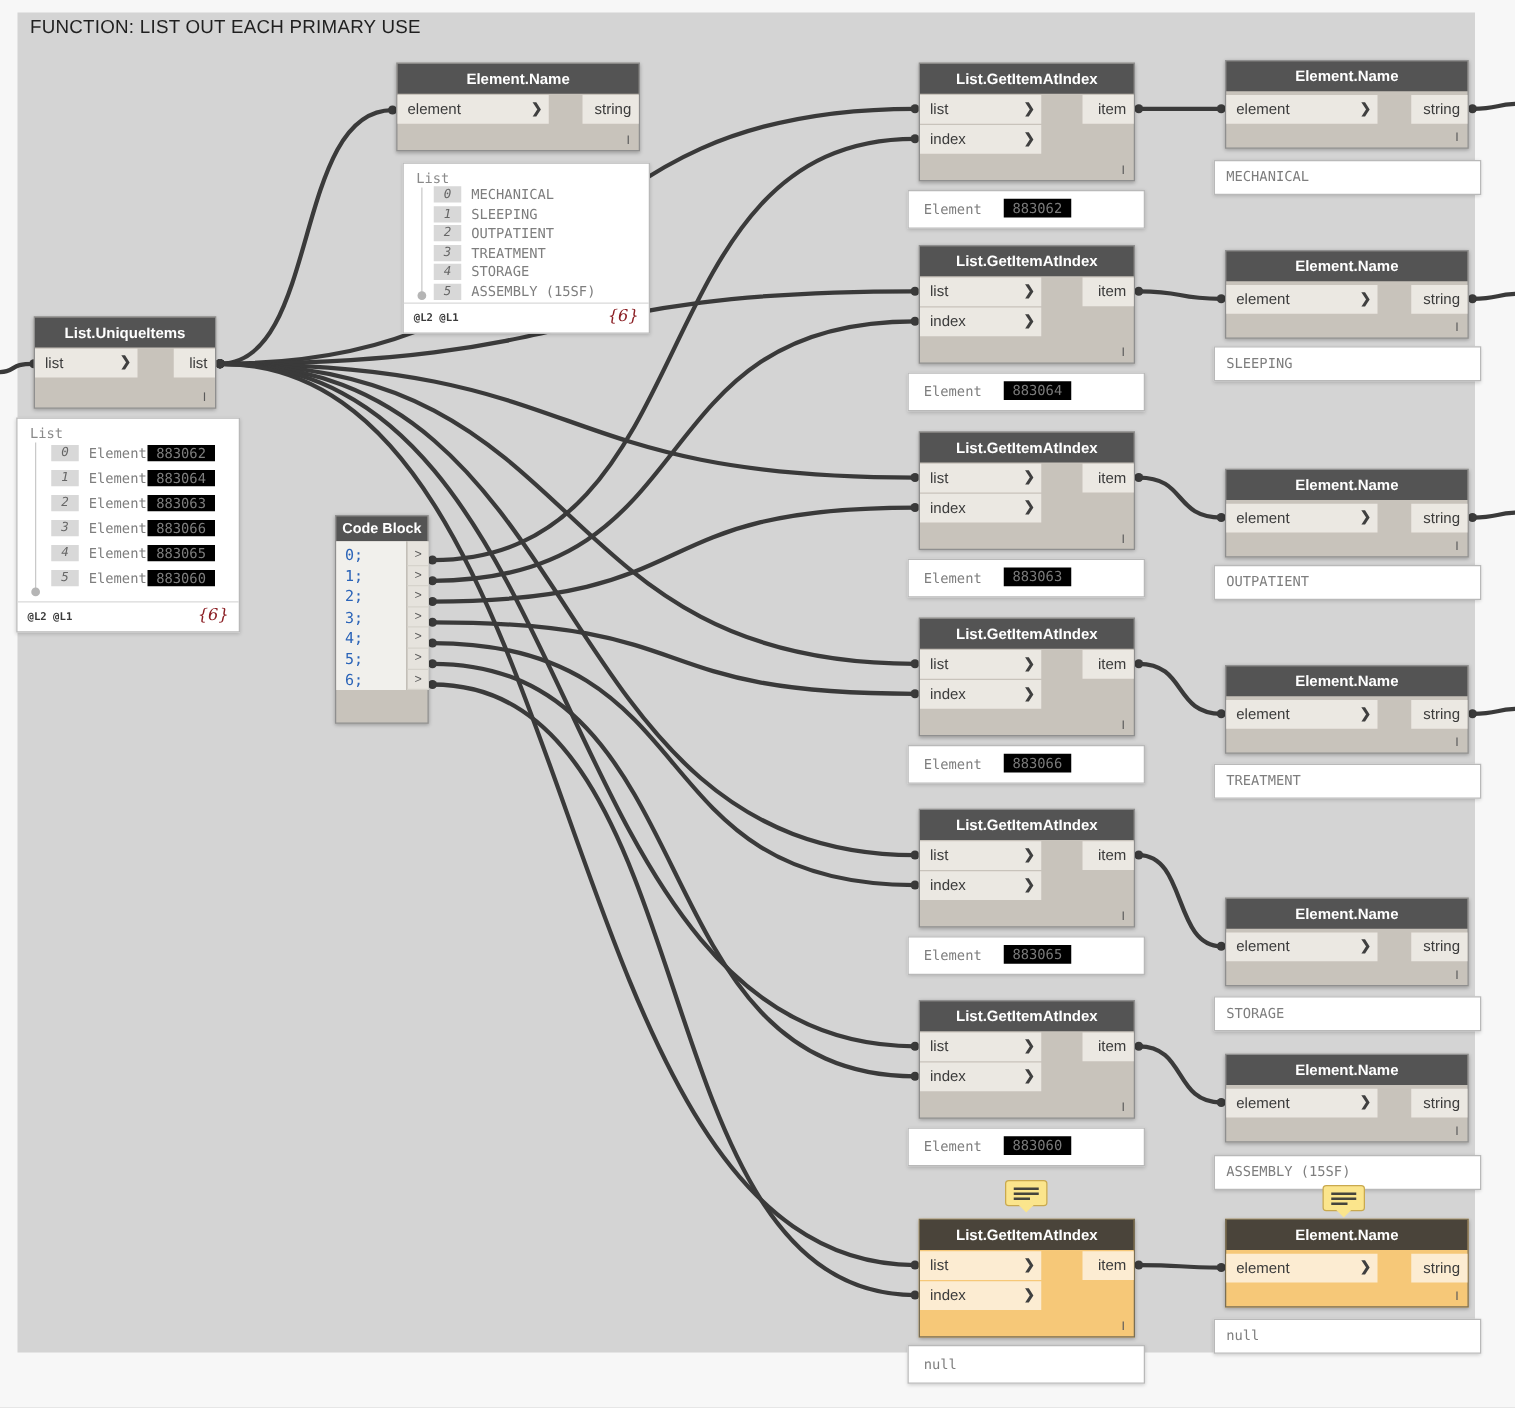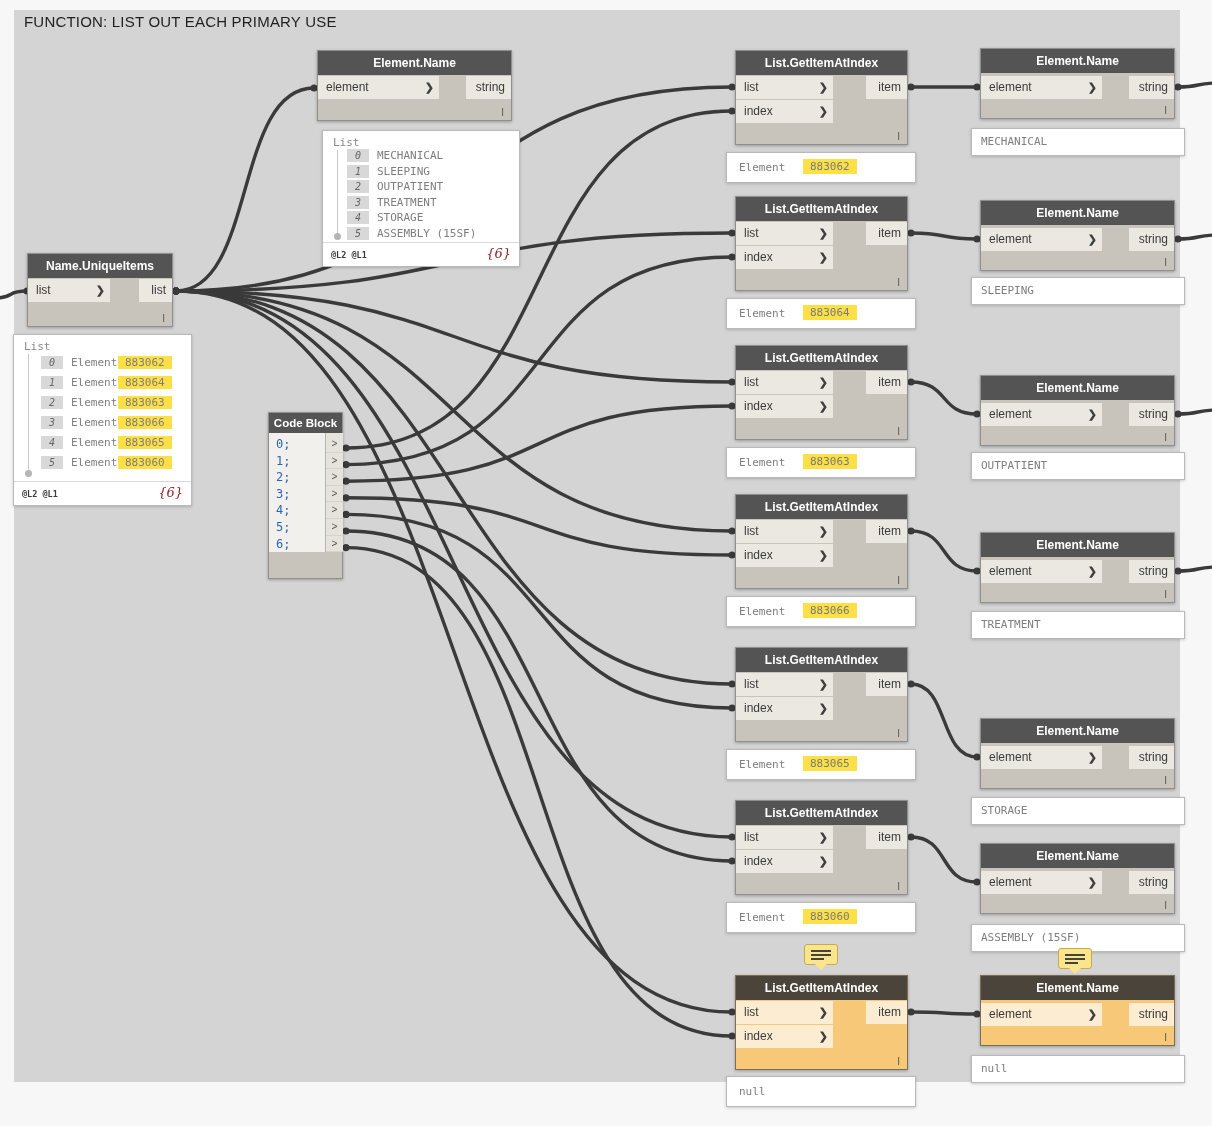--- a/index.html
+++ b/index.html
@@ -33,21 +33,21 @@
   .code-ports{position:absolute;left:56px;top:20px;width:18px;height:119px;background:#e6e3dd;
     border-left:1px solid #b9b5ae;box-sizing:border-box;padding-top:3px;}
   .code-ports div{height:16.6px;line-height:16.6px;text-align:center;color:#555;font-size:10px;border-bottom:1px solid #d6d3cc;box-sizing:border-box;}
   .code-hdr{position:absolute;left:0;top:0;right:0;height:20px;background:#545454;color:#fff;
     font-weight:bold;font-size:11.5px;line-height:20px;text-align:center;}
   
   .bubble{position:absolute;background:#fff;border:1px solid #b9b9b9;box-sizing:border-box;
     box-shadow:0 1px 3px rgba(0,0,0,.18);font-family:"DejaVu Sans Mono",monospace;
     font-size:11px;color:#7e7e7e;z-index:2;}
   .bub-label{position:absolute;left:12px;top:8px;}
-  .gbadge{background:#fde047;padding:1px 7px;color:#7a7a7a;}
+  .gbadge{background:#000000;padding:1px 7px;color:#7a7a7a;}
   .bub-badge{position:absolute;left:76px;top:6px;}
   .enprev-text{position:absolute;left:9px;top:6px;}
   .lhead{position:absolute;left:10px;top:5px;font-size:11px;color:#8a8a8a;}
   .rail{position:absolute;left:14px;width:1px;background:#c9c9c9;}
   .rail:after{content:'';position:absolute;bottom:-4px;left:-3px;width:7px;height:7px;border-radius:50%;background:#b5b5b5;}
   .lrow{position:absolute;left:0;right:0;height:14px;}
   .idx{position:absolute;top:0;background:#d8d8d8;color:#666;font-style:italic;
     font-family:"DejaVu Sans Mono",monospace;font-size:10px;width:22px;height:13px;line-height:13px;text-align:center;}
   .lval{position:absolute;top:0;font-size:11px;line-height:13px;color:#7e7e7e;}
   .bfoot{position:absolute;left:0;right:0;bottom:0;height:23px;border-top:1px solid #d9d9d9;}
@@ -142,21 +142,21 @@
       <circle cx="977" cy="882" r="3.6" fill="#3a3a3a"></circle>
       <circle cx="911" cy="1012" r="3.6" fill="#3a3a3a"></circle>
       <circle cx="977" cy="1014" r="3.6" fill="#3a3a3a"></circle>
       <circle cx="1178" cy="87" r="3.6" fill="#3a3a3a"></circle>
       <circle cx="1178" cy="239" r="3.6" fill="#3a3a3a"></circle>
       <circle cx="1178" cy="414" r="3.6" fill="#3a3a3a"></circle>
       <circle cx="1178" cy="571" r="3.6" fill="#3a3a3a"></circle>
     </svg>
 
   <div class="dnode" style="left:27px;top:253px;width:146px;height:74px;">
-    <div class="hdr">Name.UniqueItems</div>
+    <div class="hdr">List.UniqueItems</div>
     <div class="prow in" style="top:25px;width:82px;">
       <span>list</span>
       <span class="chev">❯</span>
     </div>
     <div class="prow out" style="top:25px;width:33px;">
       <span>list</span>
     </div>
     <div class="lace">I</div>
   </div>
 

